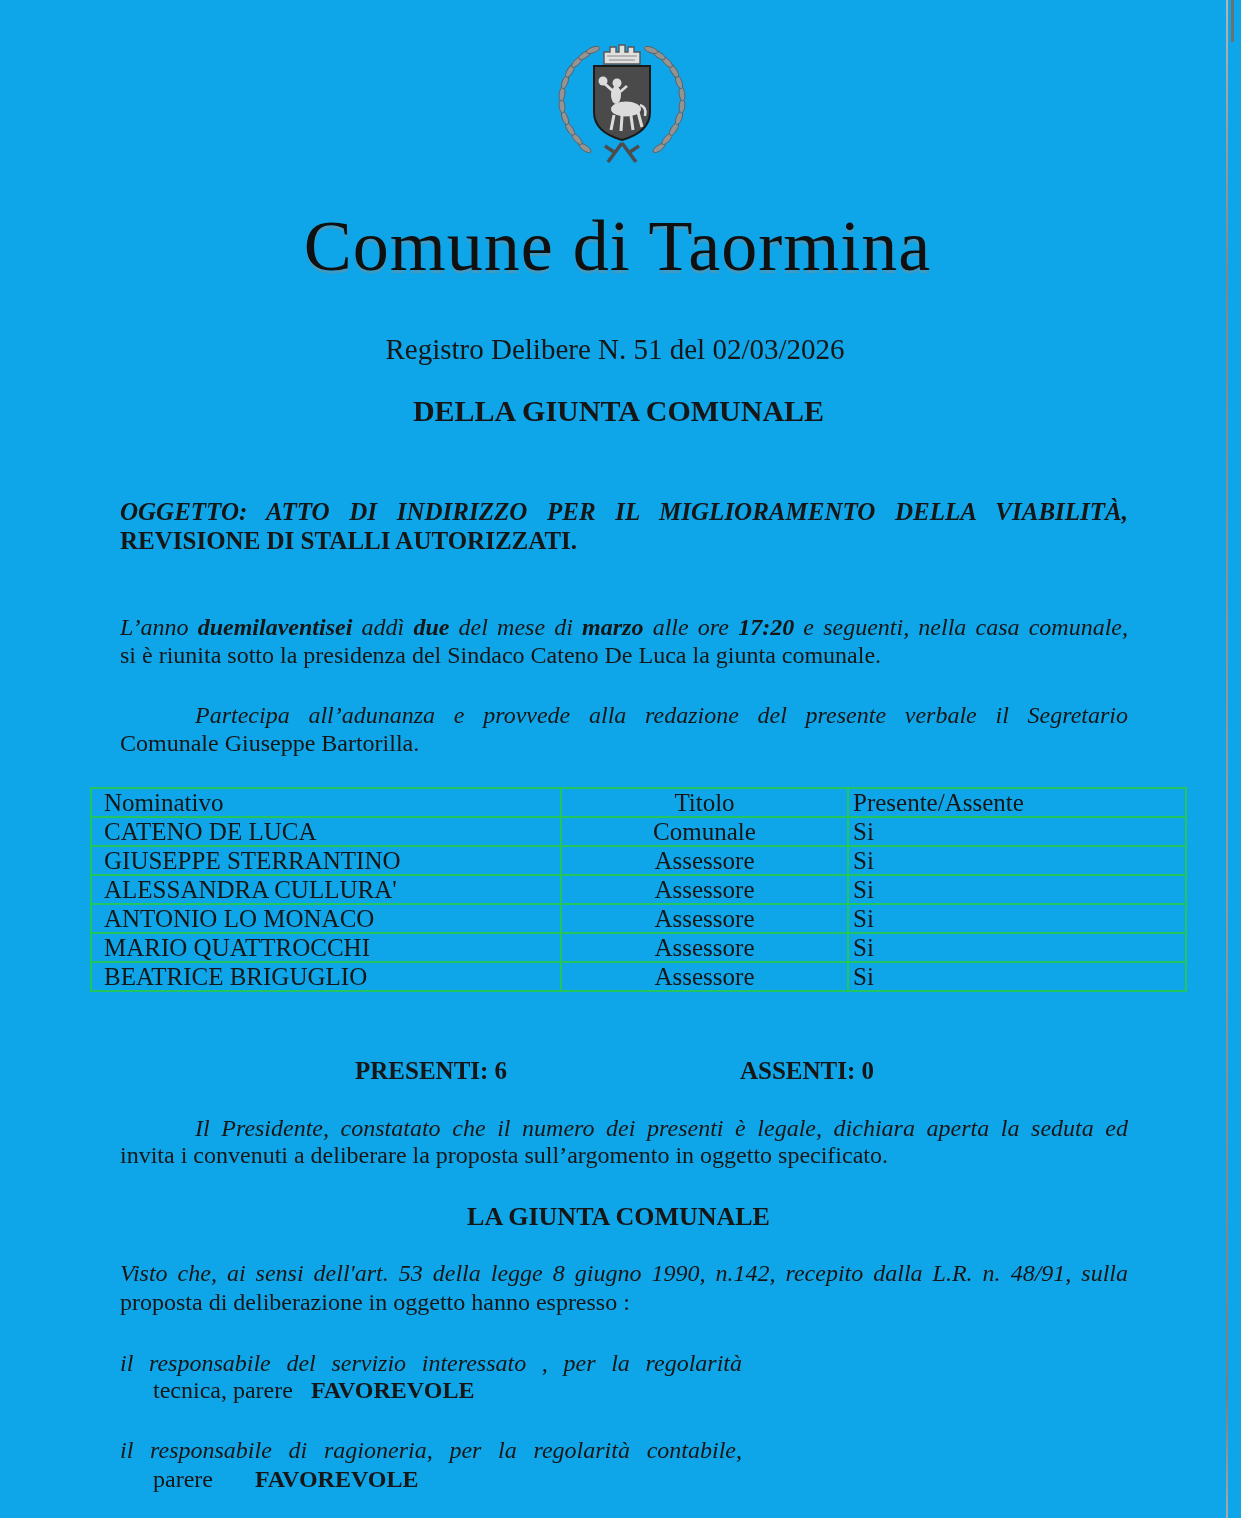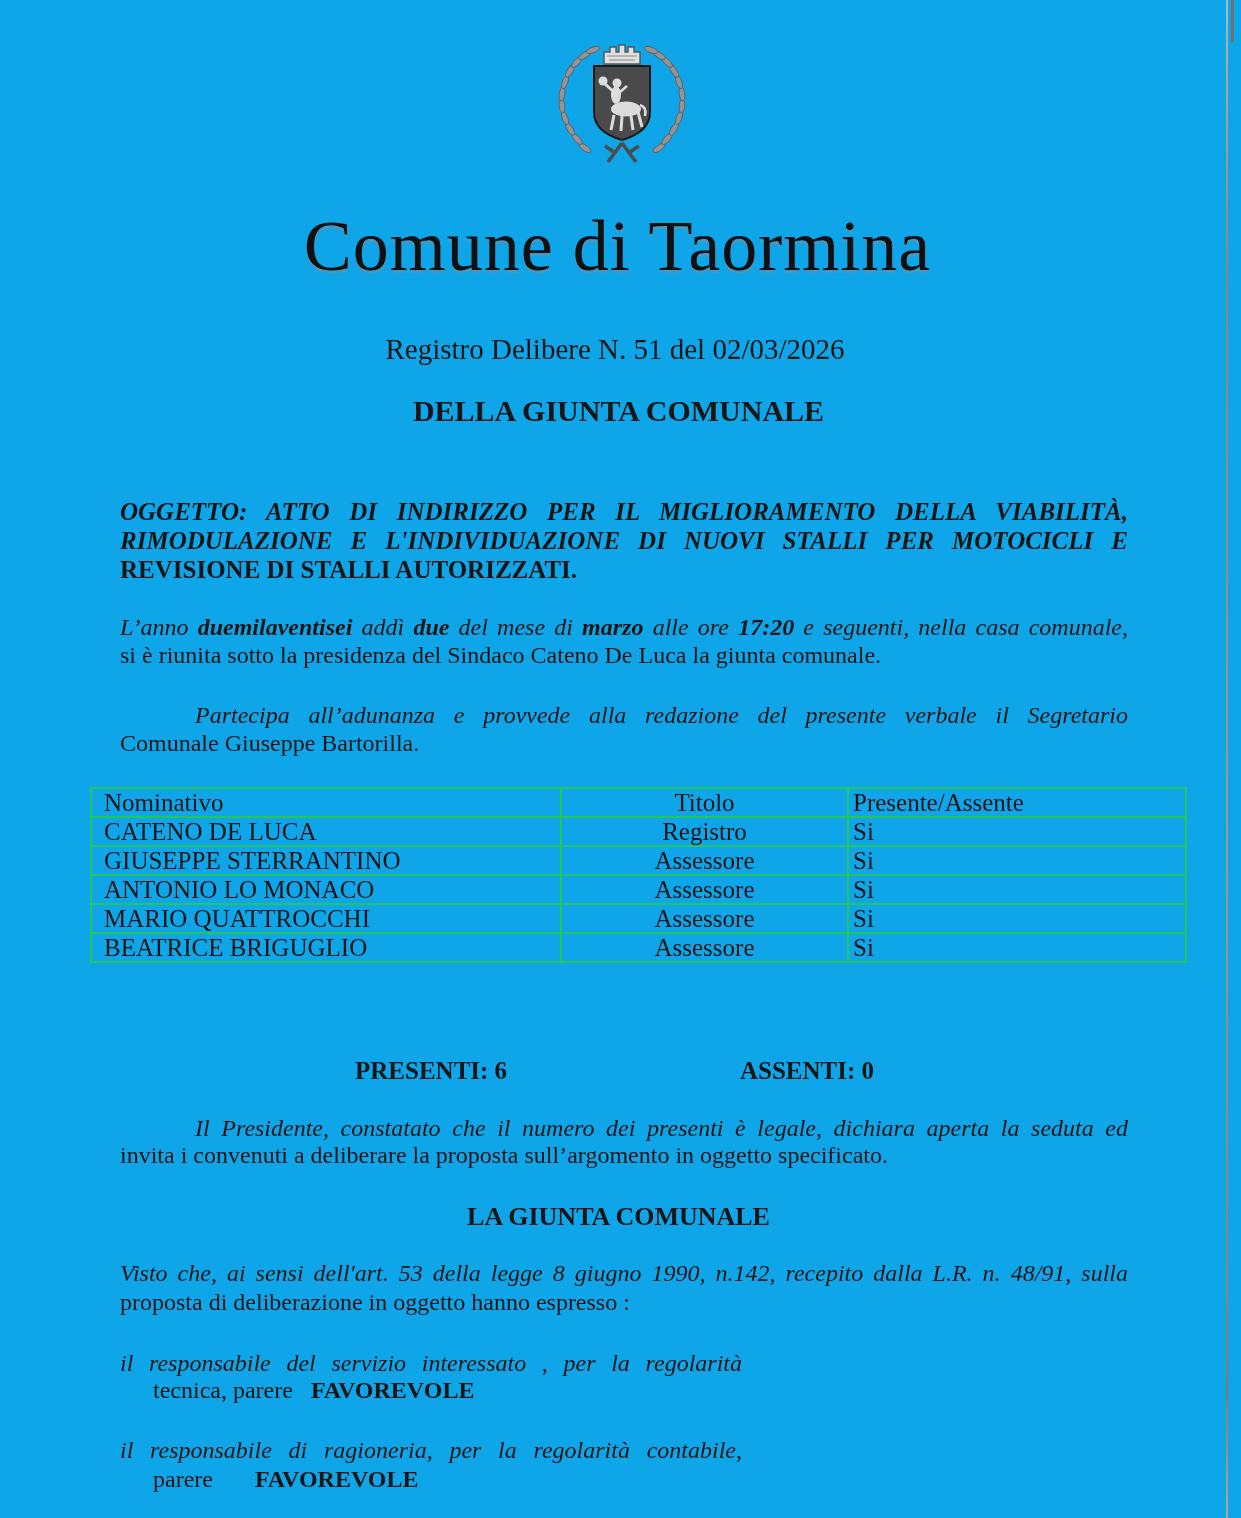--- a/index.html
+++ b/index.html
@@ -105,21 +105,20 @@
   </svg>
 
   <div class="abs title">Comune di Taormina</div>
   <div class="abs registro">Registro Delibere N. 51 del 02/03/2026</div>
   <div class="abs doctype">
     <div>DELLA GIUNTA COMUNALE</div>
   </div>
 
   <div class="abs oggetto">
     <div class="jl">OGGETTO: ATTO DI INDIRIZZO PER IL MIGLIORAMENTO DELLA VIABILITÀ,</div>
-    <div class="jl">RIMODULAZIONE E L'INDIVIDUAZIONE DI NUOVI STALLI PER MOTOCICLI E</div>
     <div>REVISIONE DI STALLI AUTORIZZATI.</div>
   </div>
 
   <div class="abs para" style="top:613px;">
     <div class="jl"><span>L’anno </span><b>duemilaventisei</b><span> addì </span><b>due</b><span> del mese di </span><b>marzo</b><span> alle ore </span><b>17:20</b><span> e seguenti, nella casa comunale,</span></div>
     <div>si è riunita sotto la presidenza del Sindaco Cateno De Luca  la giunta comunale.</div>
   </div>
 
   <div class="abs para" style="top:701px;">
     <div class="jl indent1">Partecipa all’adunanza e provvede alla redazione del presente verbale il Segretario</div>
@@ -130,25 +129,30 @@
     <thead>
       <tr>
         <th class="c-name">Nominativo</th>
         <th class="c-title">Titolo</th>
         <th class="c-pres">Presente/Assente</th>
       </tr>
     </thead>
     <tbody>
       <tr>
         <td class="c-name">CATENO DE LUCA</td>
-        <td class="c-title">Registro</td>
+        <td class="c-title">Comunale</td>
         <td class="c-pres">Si</td>
       </tr>
       <tr>
         <td class="c-name">GIUSEPPE STERRANTINO</td>
+        <td class="c-title">Assessore</td>
+        <td class="c-pres">Si</td>
+      </tr>
+      <tr>
+        <td class="c-name">ALESSANDRA CULLURA'</td>
         <td class="c-title">Assessore</td>
         <td class="c-pres">Si</td>
       </tr>
       <tr>
         <td class="c-name">ANTONIO LO MONACO</td>
         <td class="c-title">Assessore</td>
         <td class="c-pres">Si</td>
       </tr>
       <tr>
         <td class="c-name">MARIO QUATTROCCHI</td>

